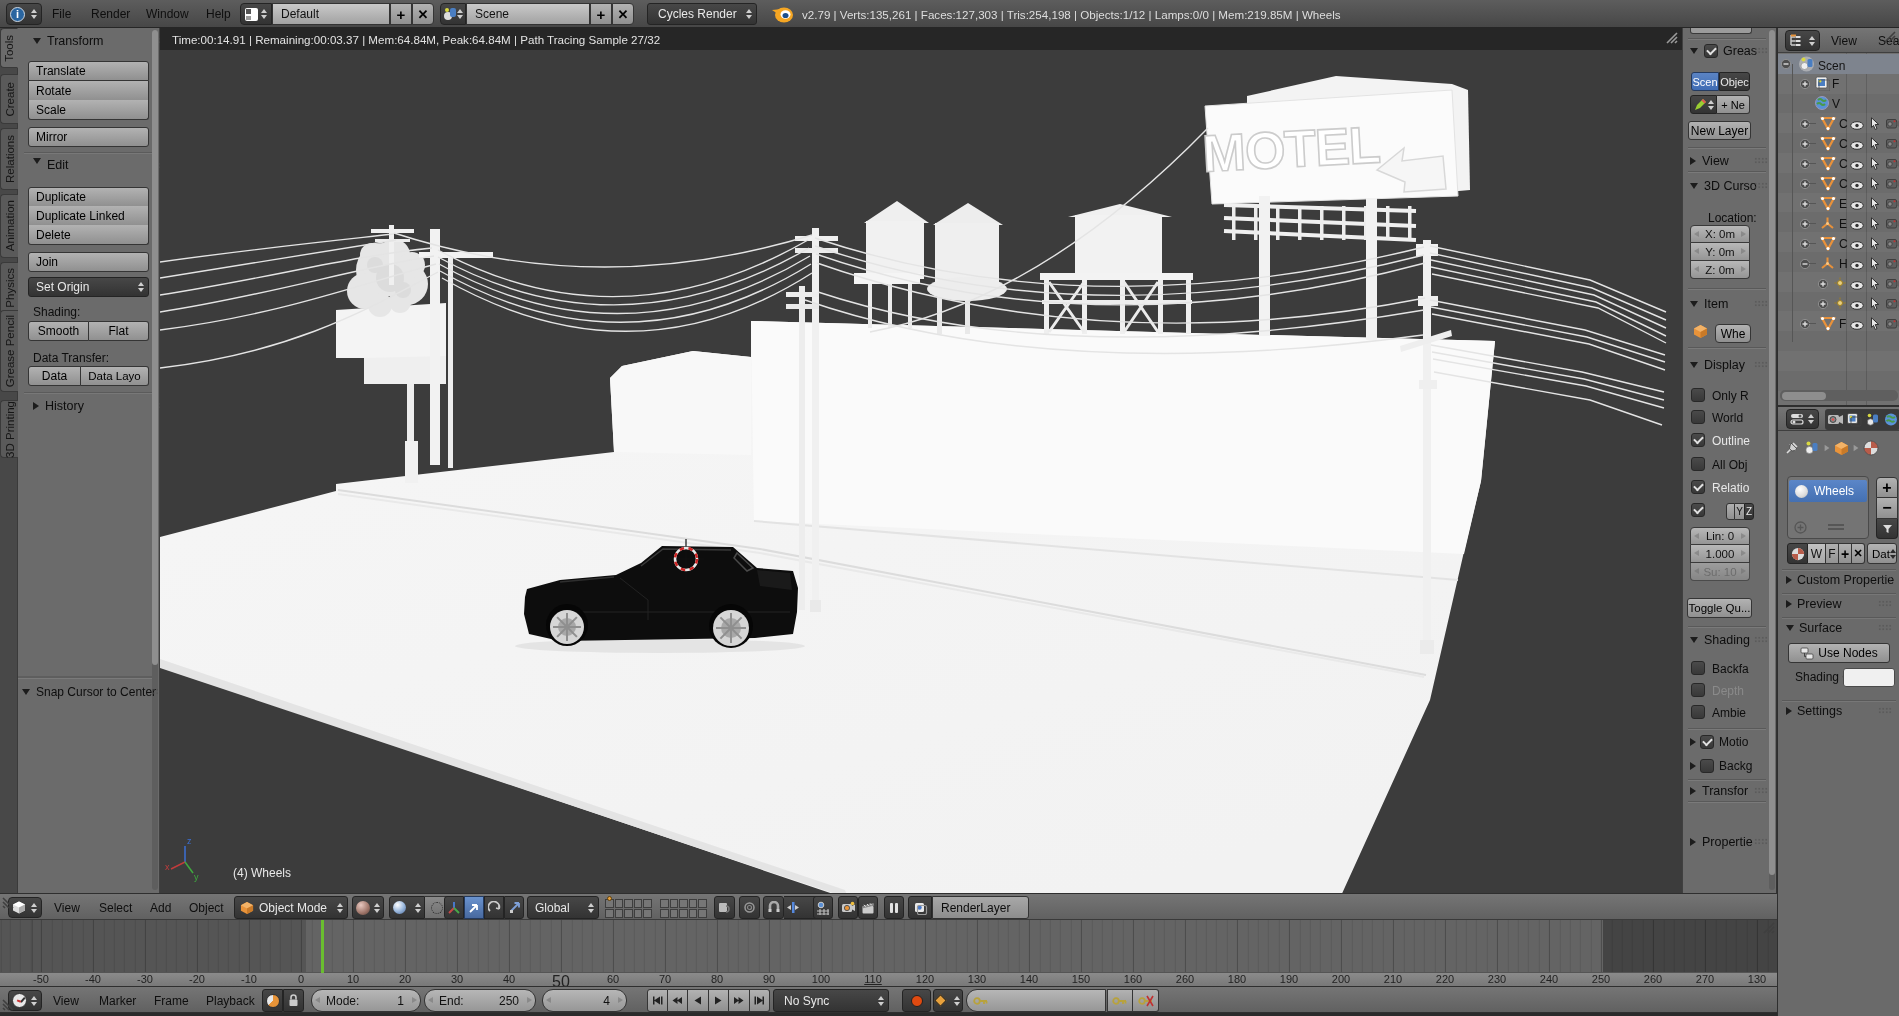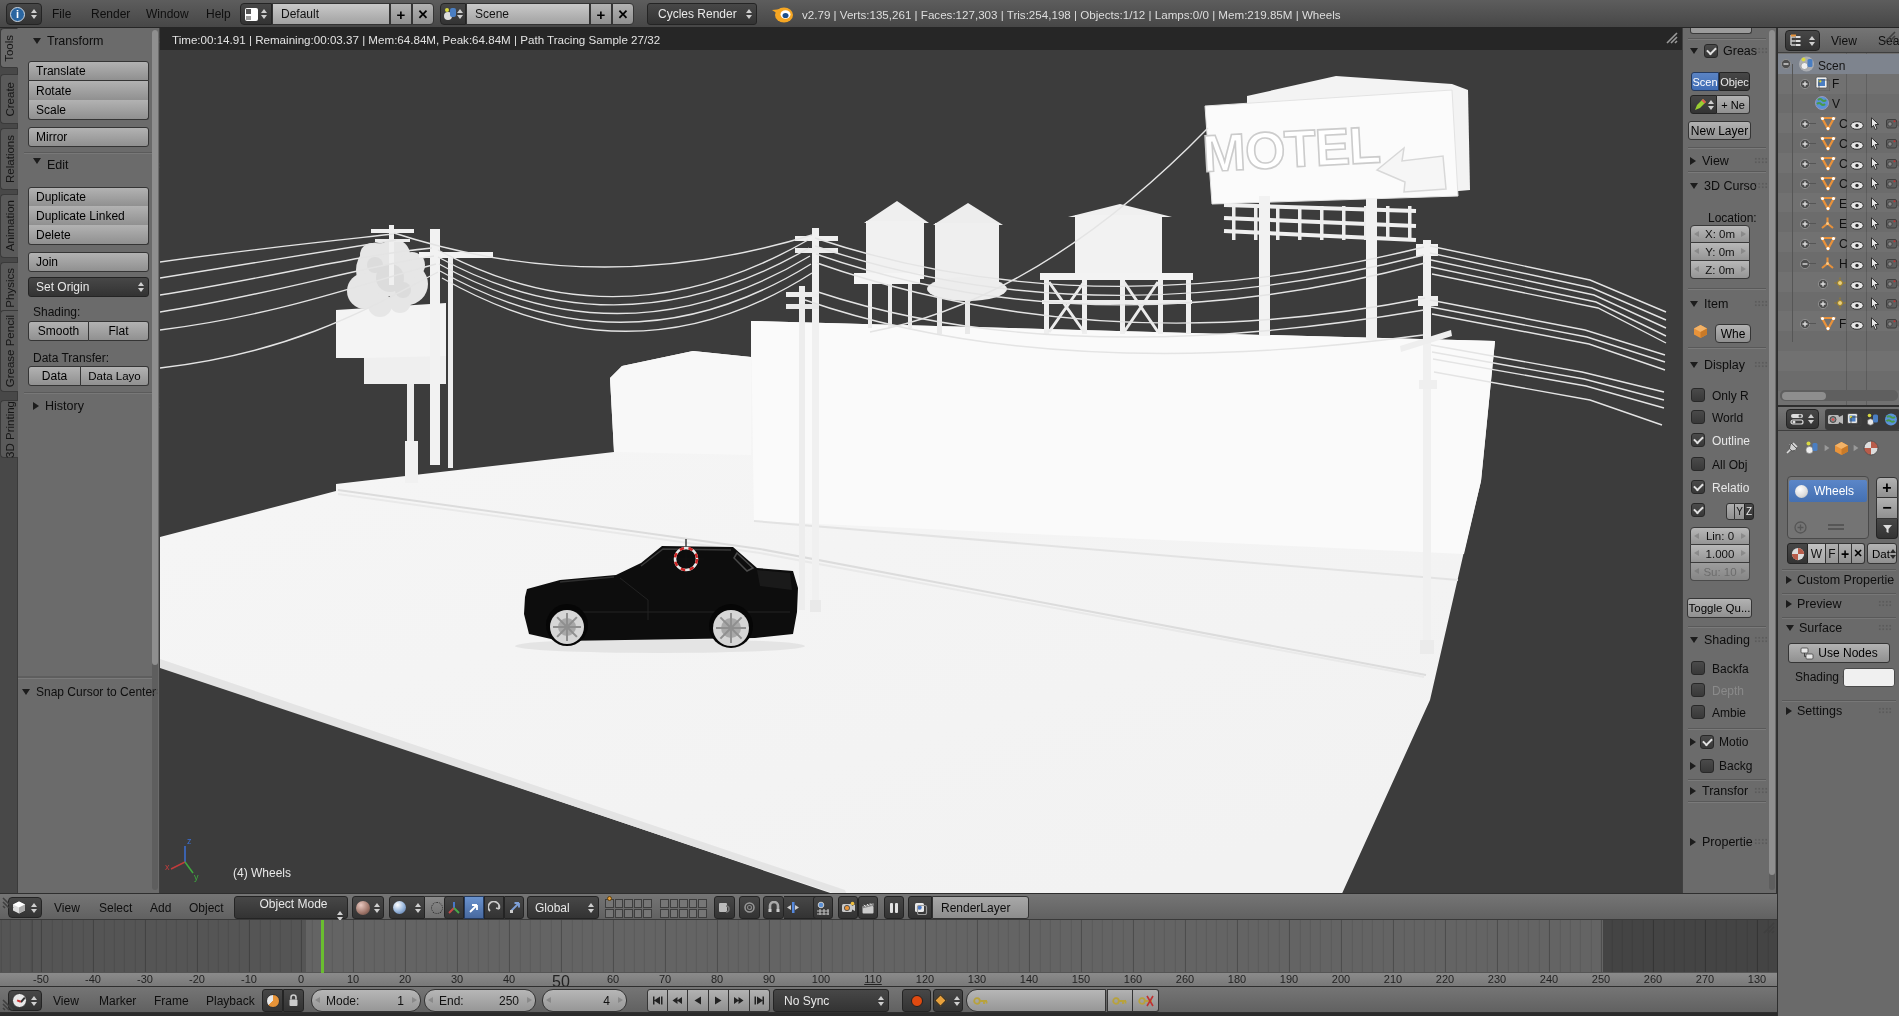--- a/index.html
+++ b/index.html
@@ -396,21 +396,21 @@
       </svg>
       <span class="updn">
         <i class="u"></i>
         <i class="d"></i>
       </span>
     </div>
 <div class="abs hdrtxt" style="left:54px;top:7px;">View</div>
 <div class="abs hdrtxt" style="left:99px;top:7px;">Select</div>
 <div class="abs hdrtxt" style="left:150px;top:7px;">Add</div>
 <div class="abs hdrtxt" style="left:189px;top:7px;">Object</div>
-<div class="abs dmenu" style="left:234px;top:2px;width:114px;height:23px;flex-direction:column;">
+<div class="abs dmenu" style="left:234px;top:2px;width:114px;height:23px;">
       <svg width="14" height="14" viewBox="0 0 15 15" style="margin-left:5px;">
         <polygon points="7.5,1 14,4.5 14,10.5 7.5,14 1,10.5 1,4.5" fill="#e8933a"></polygon>
         <polygon points="7.5,1 14,4.5 7.5,8 1,4.5" fill="#f2b267"></polygon>
         <polygon points="7.5,8 14,4.5 14,10.5 7.5,14" fill="#c97a28"></polygon>
       </svg>
       <span style="margin-left:5px;">Object Mode</span>
       <span class="updn">
         <i class="u"></i>
         <i class="d"></i>
       </span>

